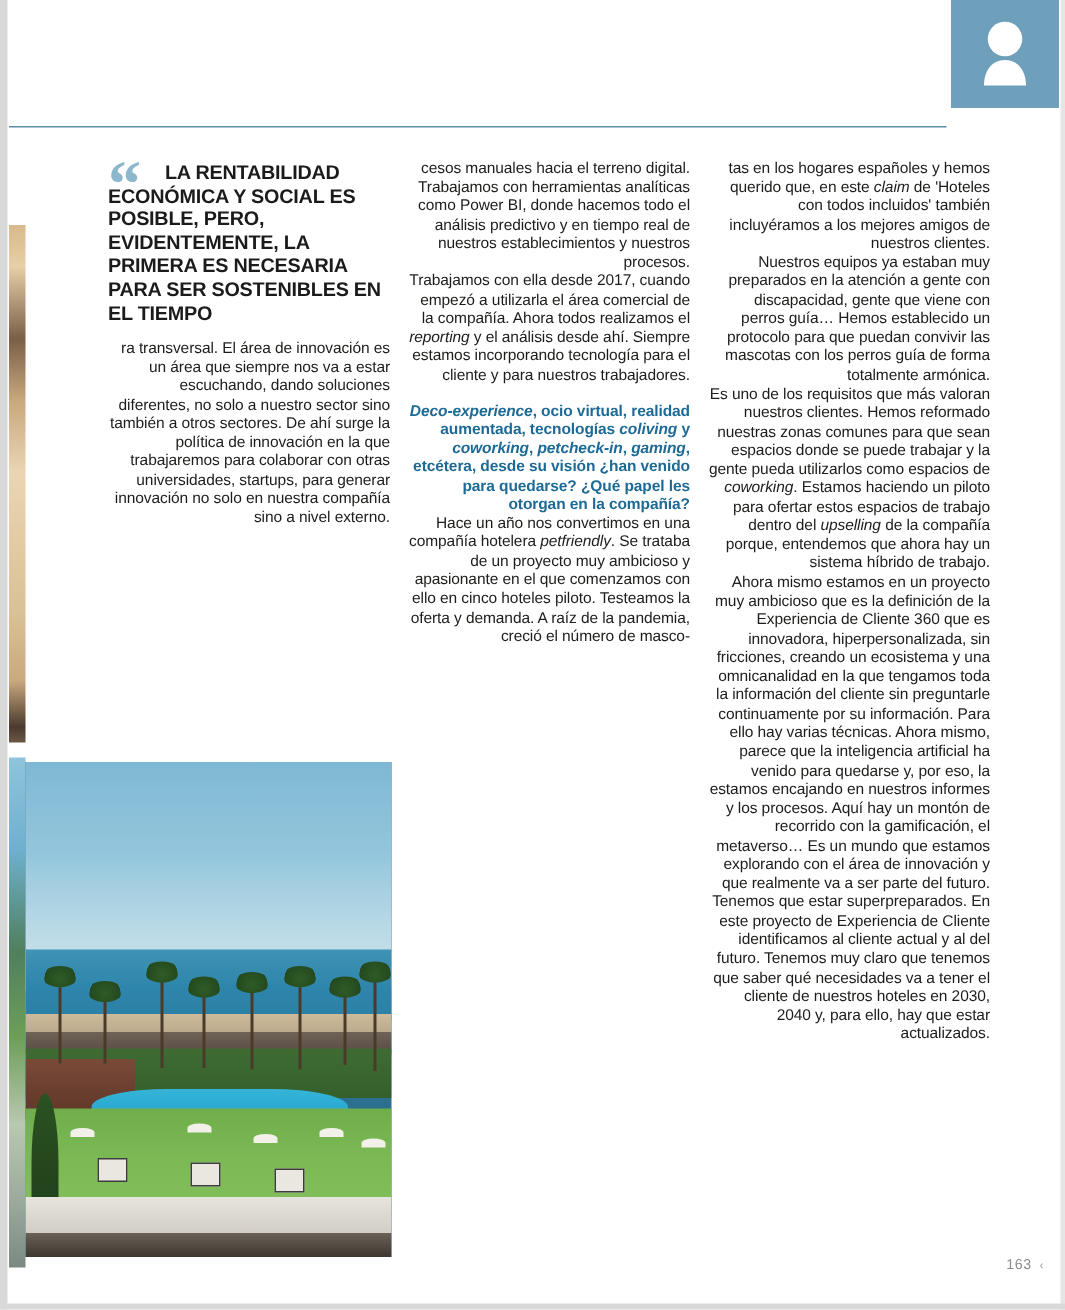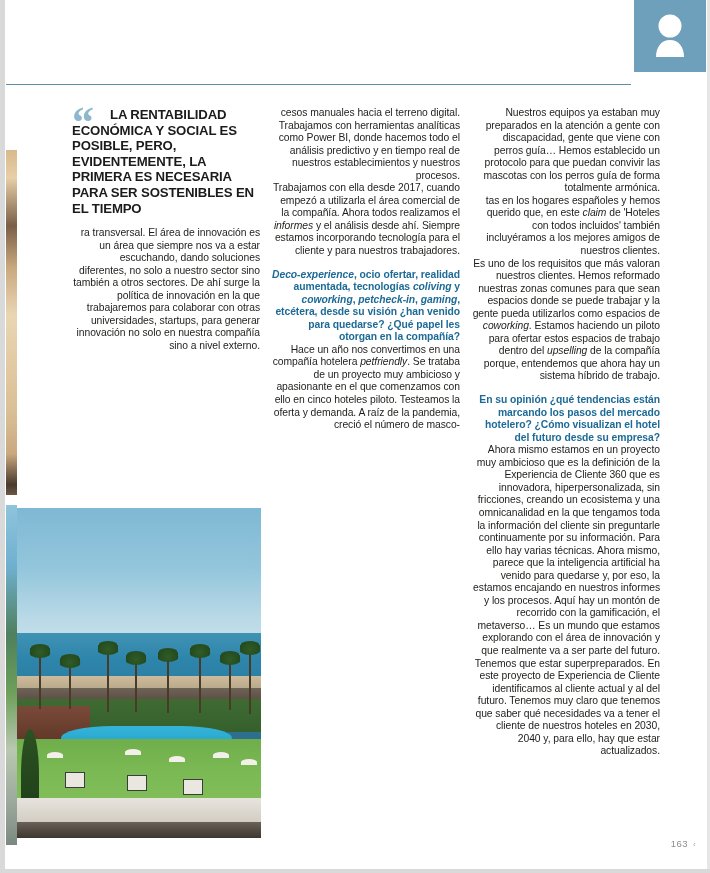--- a/index.html
+++ b/index.html
@@ -201,30 +201,29 @@
     <span class="pq-mark">“</span>
     <div class="pq-text">LA RENTABILIDAD ECONÓMICA Y SOCIAL ES POSIBLE, PERO, EVIDENTEMENTE, LA PRIMERA ES NECESARIA PARA SER SOSTENIBLES EN EL TIEMPO</div>
   </div>
 
   <div class="col" id="col1">
     <p>ra transversal. El área de innovación es un área que siempre nos va a estar escuchando, dando soluciones diferentes, no solo a nuestro sector sino también a otros sectores. De ahí surge la política de innovación en la que trabajaremos para colaborar con otras universidades, startups, para generar innovación no solo en nuestra compañía sino a nivel externo.</p>
   </div>
 
   <div class="col" id="col2">
     <p>cesos manuales hacia el terreno digital. Trabajamos con herramientas analíticas como Power BI, donde hacemos todo el análisis predictivo y en tiempo real de nuestros establecimientos y nuestros procesos.</p>
-    <p><span>Trabajamos con ella desde 2017, cuando empezó a utilizarla el área comercial de la compañía. Ahora todos realizamos el </span><i>informes</i><span> y el análisis desde ahí. Siempre estamos incorporando tecnología para el cliente y para nuestros trabajadores.</span></p>
-    <p class="q gap" id="q2"><i>Deco-experience</i><span>, ocio ofertar, realidad aumentada, tecnologías </span><i>coliving</i><span> y </span><i>coworking</i><span>, </span><i>petcheck-in</i><span>, </span><i>gaming</i><span>, etcétera, desde su visión ¿han venido para quedarse? ¿Qué papel les otorgan en la compañía?</span></p>
+    <p><span>Trabajamos con ella desde 2017, cuando empezó a utilizarla el área comercial de la compañía. Ahora todos realizamos el </span><i>reporting</i><span> y el análisis desde ahí. Siempre estamos incorporando tecnología para el cliente y para nuestros trabajadores.</span></p>
+    <p class="q gap" id="q2"><i>Deco-experience</i><span>, ocio virtual, realidad aumentada, tecnologías </span><i>coliving</i><span> y </span><i>coworking</i><span>, </span><i>petcheck-in</i><span>, </span><i>gaming</i><span>, etcétera, desde su visión ¿han venido para quedarse? ¿Qué papel les otorgan en la compañía?</span></p>
     <p><span>Hace un año nos convertimos en una compañía hotelera </span><i>petfriendly</i><span>. Se trataba de un proyecto muy ambicioso y apasionante en el que comenzamos con ello en cinco hoteles piloto. Testeamos la oferta y demanda. A raíz de la pandemia, creció el número de masco-</span></p>
   </div>
 
   <div class="col" id="col3">
+    <p><span>tas en los hogares españoles y hemos querido que, en este </span><i>claim</i><span> de 'Hoteles con todos incluidos' también incluyéramos a los mejores amigos de nuestros clientes.</span></p>
     <p>Nuestros equipos ya estaban muy preparados en la atención a gente con discapacidad, gente que viene con perros guía… Hemos establecido un protocolo para que puedan convivir las mascotas con los perros guía de forma totalmente armónica.</p>
-    <p><span>tas en los hogares españoles y hemos querido que, en este </span><i>claim</i><span> de 'Hoteles con todos incluidos' también incluyéramos a los mejores amigos de nuestros clientes.</span></p>
     <p><span>Es uno de los requisitos que más valoran nuestros clientes. Hemos reformado nuestras zonas comunes para que sean espacios donde se puede trabajar y la gente pueda utilizarlos como espacios de </span><i>coworking</i><span>. Estamos haciendo un piloto para ofertar estos espacios de trabajo dentro del </span><i>upselling</i><span> de la compañía porque, entendemos que ahora hay un sistema híbrido de trabajo.</span></p>
-    <p class="q gap">En su opinión ¿qué tendencias están marcando los pasos del mercado hotelero? ¿Cómo visualizan el hotel del futuro desde su empresa?</p>
     <p>Ahora mismo estamos en un proyecto muy ambicioso que es la definición de la Experiencia de Cliente 360 que es innovadora, hiperpersonalizada, sin fricciones, creando un ecosistema y una omnicanalidad en la que tengamos toda la información del cliente sin preguntarle continuamente por su información. Para ello hay varias técnicas. Ahora mismo, parece que la inteligencia artificial ha venido para quedarse y, por eso, la estamos encajando en nuestros informes y los procesos. Aquí hay un montón de recorrido con la gamificación, el metaverso… Es un mundo que estamos explorando con el área de innovación y que realmente va a ser parte del futuro. Tenemos que estar superpreparados. En este proyecto de Experiencia de Cliente identificamos al cliente actual y al del futuro. Tenemos muy claro que tenemos que saber qué necesidades va a tener el cliente de nuestros hoteles en 2030, 2040 y, para ello, hay que estar actualizados.</p>
   </div>
 
   <div class="photo">
     <div class="sky"></div>
     <div class="sea"></div>
     <div class="beach"></div>
     <div class="road"></div>
     <div class="veg"></div>
     <div class="bldg-left"></div>

